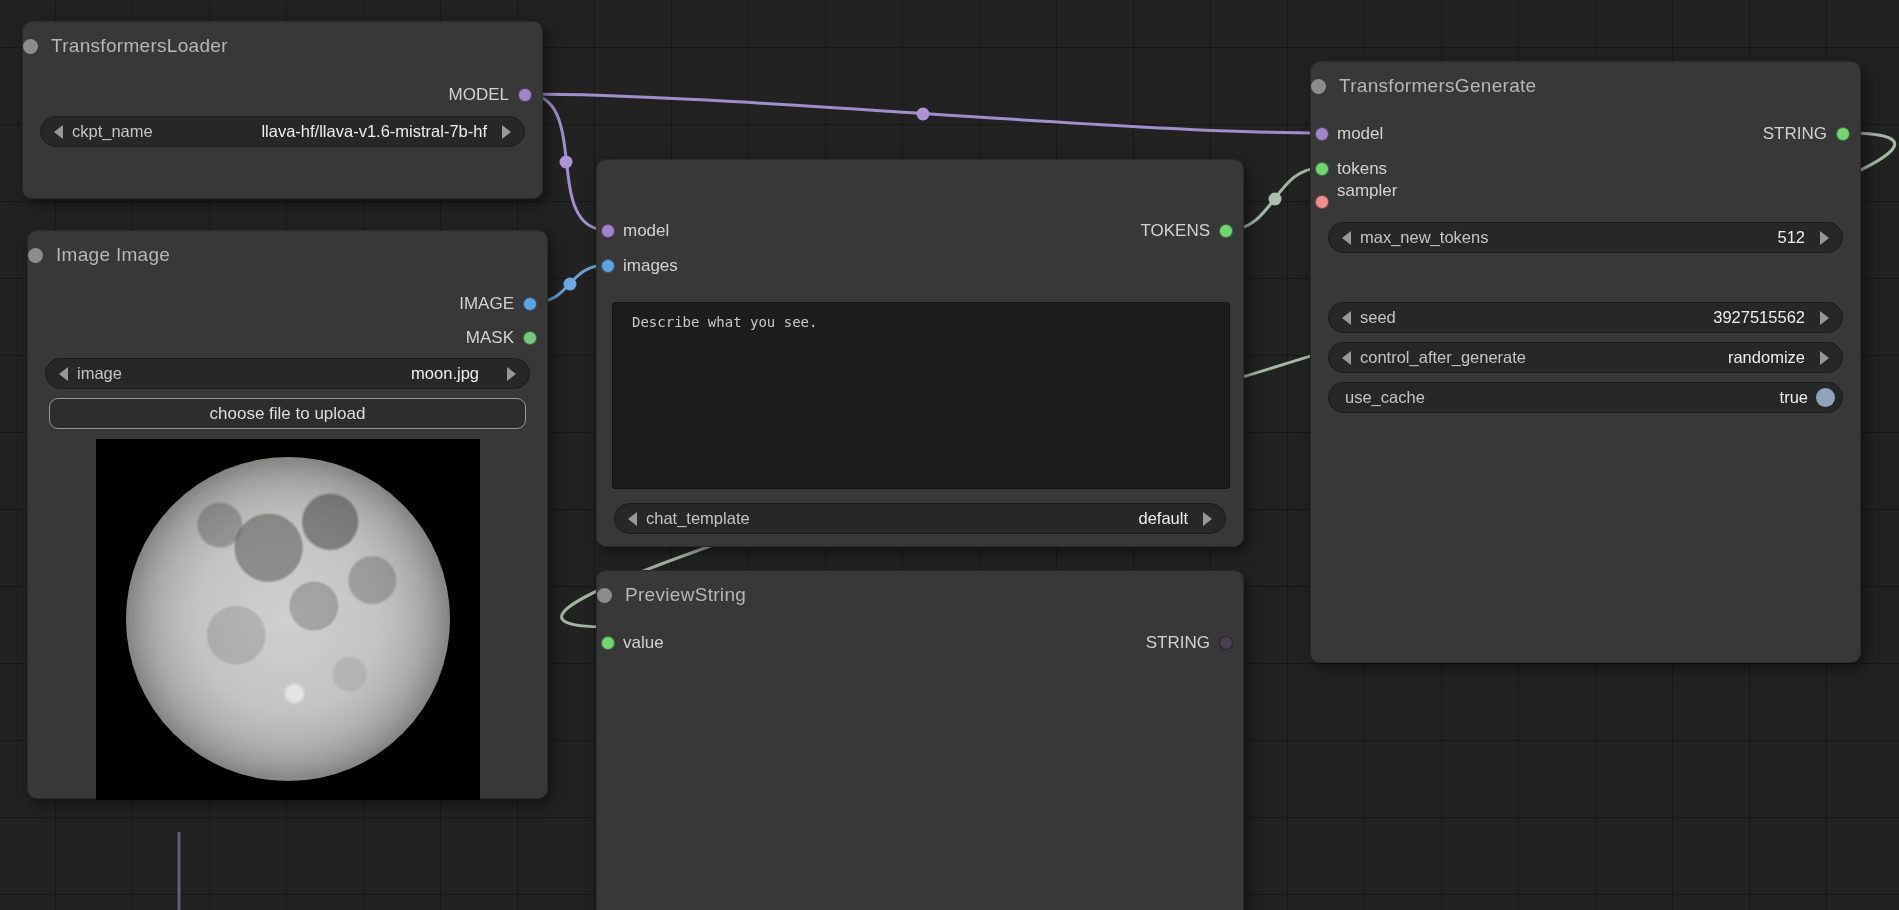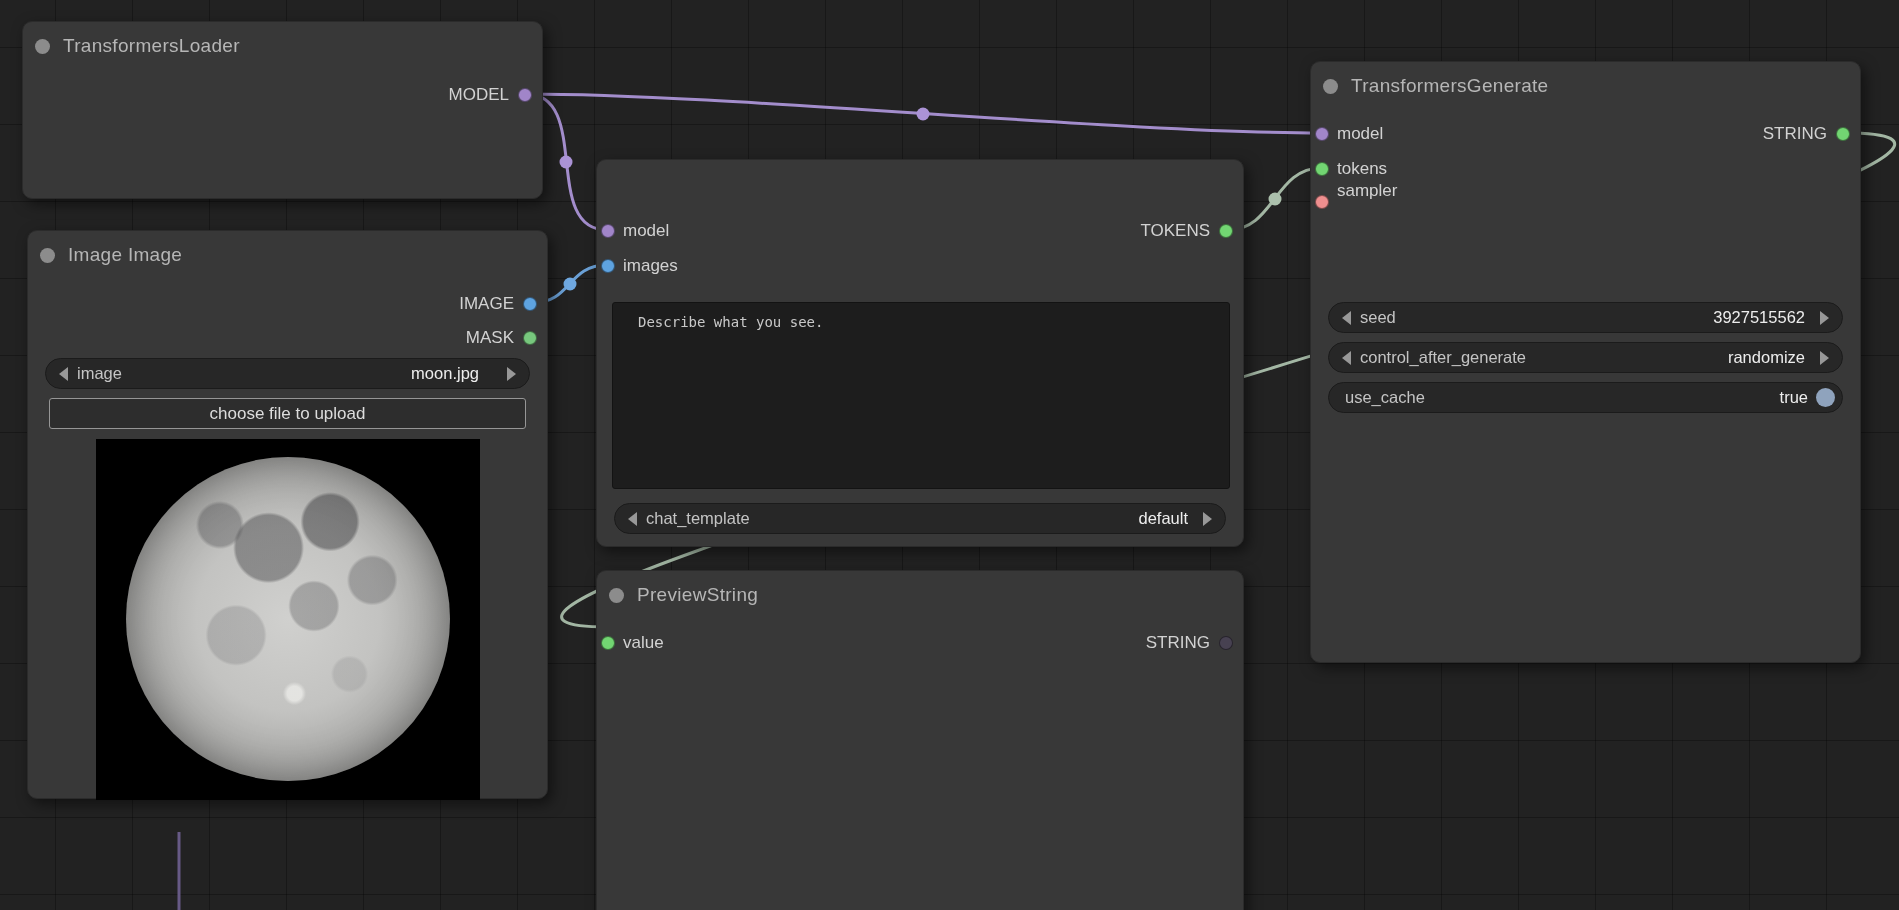--- a/index.html
+++ b/index.html
@@ -15,21 +15,21 @@
     background-position:-22px -30px;
   }
   #wire-layer { position:absolute; left:0; top:0; z-index:0; pointer-events:none; }
   .wire { fill:none; stroke-width:3; opacity:0.95; }
 
   .node {
     position:absolute; z-index:1;
     background:#383838; border:1px solid #2b2b2b; border-radius:10px;
     box-shadow:4px 5px 14px rgba(0,0,0,0.5);
   }
-  .n-title { display:flex; align-items:center; height:48px; padding-left:12px; gap:13px; }
+  .n-title { display:flex; align-items:center; height:48px; gap:13px; }
   .t-dot { width:15px; height:15px; border-radius:50%; flex:none; }
   .t-text { font-size:19px; color:#b6b6b6; letter-spacing:0.3px; white-space:nowrap; }
 
   .s-in  { position:absolute; left:26px;  font-size:17px; color:#d2d2d2; line-height:22px; height:22px; white-space:nowrap; }
   .s-out { position:absolute; right:33px; font-size:17px; color:#d2d2d2; line-height:22px; height:22px; white-space:nowrap; }
   .port  { position:absolute; width:14px; height:14px; border-radius:50%; border:1.5px solid rgba(0,0,0,0.45); }
   .port.in  { left:4px; }
   .port.out { right:10px; }
 
   .widget {
@@ -43,30 +43,30 @@
     border-top:7px solid transparent; border-bottom:7px solid transparent; border-left:9px solid #989898; }
   .w-label { margin-left:9px; color:#c4c4c4; white-space:nowrap; }
   .w-label.ph { color:#8f8f8f; margin-left:16px; }
   .w-label.noarrow { margin-left:16px; }
   .w-value { margin-left:auto; margin-right:15px; color:#ededed; white-space:nowrap; }
   .w-value.tight { margin-right:8px; }
   .toggle { width:19px; height:19px; border-radius:50%; margin-right:7px; flex:none; }
 
   .upload-btn {
     position:absolute; left:21px; right:21px; height:31px;
-    background:#2d2d2d; border:1px solid #969696; border-radius:3px;
+    background:#2d2d2d; border:1px solid #969696; border-radius:9px;
     color:#dddddd; font-size:17px;
     display:flex; align-items:center; justify-content:center; cursor:pointer;
   }
 
   .prompt-area {
     position:absolute; left:15px; top:142px; width:618px; height:187px;
     background:#1d1d1d; border:1px solid #131313; border-radius:3px;
     color:#c9c9c9; font-family:"DejaVu Sans Mono", monospace; font-size:14px;
-    padding:10px 25px; resize:none; outline:none; line-height:1.3;
+    padding:10px 19px; resize:none; outline:none; line-height:1.3;
   }
 
   .img-preview { position:absolute; left:68px; top:208px; width:384px; height:361px; background:#000; }
   .moon {
     position:absolute; left:30px; top:18px; width:324px; height:324px; border-radius:50%;
     background:
       radial-gradient(circle at 63% 20%, rgba(70,70,72,.55) 0 8%, transparent 9%),
       radial-gradient(circle at 44% 28%, rgba(80,80,82,.5) 0 11%, transparent 12%),
       radial-gradient(circle at 29% 21%, rgba(92,92,94,.45) 0 6%, transparent 7%),
       radial-gradient(circle at 76% 38%, rgba(96,96,98,.4) 0 7%, transparent 8%),
@@ -99,20 +99,26 @@
   </svg>
 
   <div class="node" style="left:22px; top:21px; width:521px; height:178px;">
     <div class="n-title">
       <span class="t-dot" style="background: rgb(140, 140, 140);"></span>
       <span class="t-text">TransformersLoader</span>
     </div>
     <span class="s-out" style="top:62px;">MODEL</span>
     <span class="port out" style="top: 66px; background: rgb(161, 133, 201);"></span>
 
+    <div class="widget" style="top:94px;">
+      <span class="w-arrow-l"></span>
+      <span class="w-label">ckpt_name</span>
+      <span class="w-value">llava-hf/llava-v1.6-mistral-7b-hf</span>
+      <span class="w-arrow-r"></span>
+    </div>
   </div>
 
   <div class="node" style="left:27px; top:230px; width:521px; height:569px;">
     <div class="n-title">
       <span class="t-dot" style="background: rgb(140, 140, 140);"></span>
       <span class="t-text">Image Image</span>
     </div>
     <span class="s-out" style="top:62px;">IMAGE</span>
     <span class="port out" style="top: 66px; background: rgb(94, 163, 224);"></span>
     <span class="s-out" style="top:96px;">MASK</span>
@@ -167,20 +173,26 @@
     </div>
     <span class="port in" style="top: 65px; background: rgb(161, 133, 201);"></span>
     <span class="s-in" style="top:61px;">model</span>
     <span class="port in" style="top: 100px; background: rgb(114, 213, 114);"></span>
     <span class="s-in" style="top:96px;">tokens</span>
     <span class="port in" style="top: 133px; background: rgb(239, 143, 143);"></span>
     <span class="s-in" style="top:118px;">sampler</span>
     <span class="s-out" style="top:61px;">STRING</span>
     <span class="port out" style="top: 65px; background: rgb(114, 213, 114);"></span>
 
+    <div class="widget" style="top:160px;">
+      <span class="w-arrow-l"></span>
+      <span class="w-label">max_new_tokens</span>
+      <span class="w-value">512</span>
+      <span class="w-arrow-r"></span>
+    </div>
     <div class="widget" style="top:240px;">
       <span class="w-arrow-l"></span>
       <span class="w-label">seed</span>
       <span class="w-value">3927515562</span>
       <span class="w-arrow-r"></span>
     </div>
     <div class="widget" style="top:280px;">
       <span class="w-arrow-l"></span>
       <span class="w-label">control_after_generate</span>
       <span class="w-value">randomize</span>

